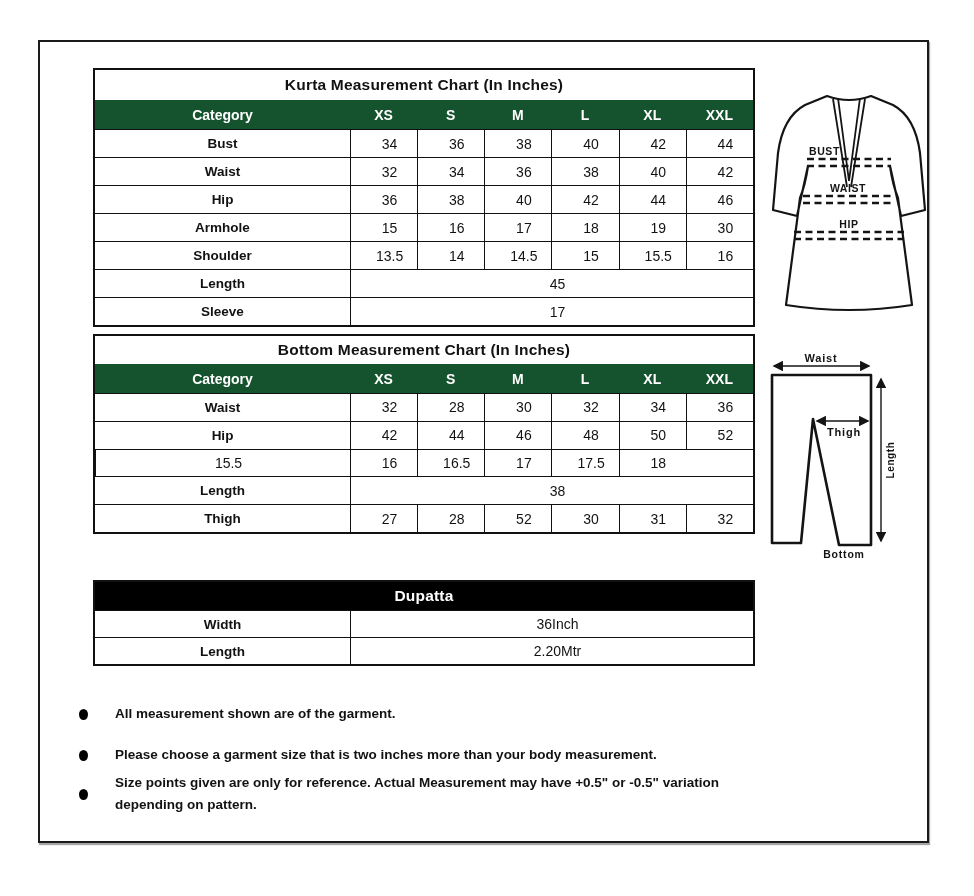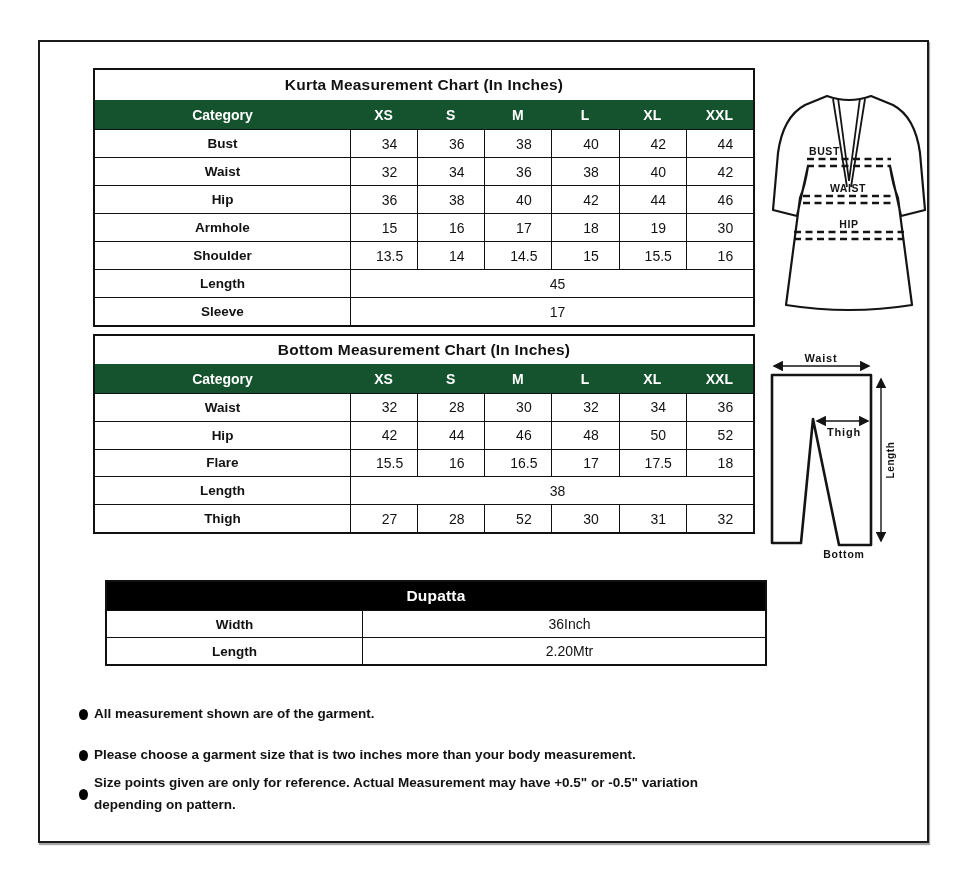--- a/index.html
+++ b/index.html
@@ -4,39 +4,39 @@
 <style>
   html,body{margin:0;padding:0;}
   body{width:974px;height:896px;background:#ffffff;position:relative;overflow:hidden;
        font-family:"Liberation Sans",sans-serif;color:#121212;}
   .frame{position:absolute;left:38px;top:40px;width:887px;height:799px;
          border:2px solid #1a1a1a;box-shadow:1px 2px 1px rgba(0,0,0,.35);background:#fff;}
   .tbl{position:absolute;left:93px;width:662px;border:2px solid #111;box-sizing:border-box;
        display:flex;flex-direction:column;background:#fff;}
   .kurta-tbl{top:68px;height:259px;}
   .bottom-tbl{top:334px;height:200px;}
-  .dupatta-tbl{top:580px;height:86px;margin-left:12px;}
+  .dupatta-tbl{top:580px;height:86px;}
   .tbl-title{flex:0 0 30px;display:flex;align-items:center;justify-content:center;
              font-weight:bold;font-size:15.5px;letter-spacing:.2px;}
   .bottom-tbl .tbl-title,.dupatta-tbl .tbl-title{flex:0 0 28px;}
   .dupatta-tbl .tbl-title{background:#000;color:#fff;}
   .tbl-hdr{flex:0 0 29px;display:grid;grid-template-columns:255px repeat(6,1fr);
            background:#14532d;color:#fff;font-weight:bold;font-size:14px;align-items:center;}
   .tbl-hdr>div{text-align:center;}
   .tbl-row{flex:1 1 auto;display:grid;grid-template-columns:255px repeat(6,1fr);
            border-top:1.6px solid #111;font-size:14px;}
   .tbl-row>div{display:flex;align-items:center;justify-content:center;}
   .tbl-row .cat{font-weight:bold;font-size:13.5px;}
   .tbl-row .val{border-left:1.6px solid #111;padding-left:11px;}
   .tbl-row.span{grid-template-columns:255px 1fr;}
   .dupatta-tbl .tbl-row{grid-template-columns:255px 1fr;}
   .kurta-svg{position:absolute;left:763px;top:84px;}
   .pants-svg{position:absolute;left:758px;top:352px;}
   svg text{font-family:"Liberation Sans",sans-serif;font-weight:bold;fill:#141414;}
-  .note{position:absolute;left:79px;display:flex;align-items:center;gap:6px;
+  .note{position:absolute;left:79px;display:flex;align-items:center;gap:27px;
         font-weight:bold;font-size:13.5px;line-height:22px;}
   .note .bullet{flex:0 0 auto;width:9px;height:11px;border-radius:50%;background:#000;}
   .note1{top:703px;}
   .note2{top:744px;justify-content:space-between;}
   .note3{top:772px;}
   .note3 .txt{max-width:618px;}
 </style>
 </head>
 <body>
 
@@ -131,21 +131,20 @@
   <div class="tbl-row">
     <div class="cat">Hip</div>
     <div class="val">42</div>
     <div class="val">44</div>
     <div class="val">46</div>
     <div class="val">48</div>
     <div class="val">50</div>
     <div class="val">52</div>
   </div>
   <div class="tbl-row">
-    <div class="cat">Flare</div>
     <div class="val">15.5</div>
     <div class="val">16</div>
     <div class="val">16.5</div>
     <div class="val">17</div>
     <div class="val">17.5</div>
     <div class="val">18</div>
   </div>
   <div class="tbl-row span">
     <div class="cat">Length</div>
     <div class="val">38</div>

